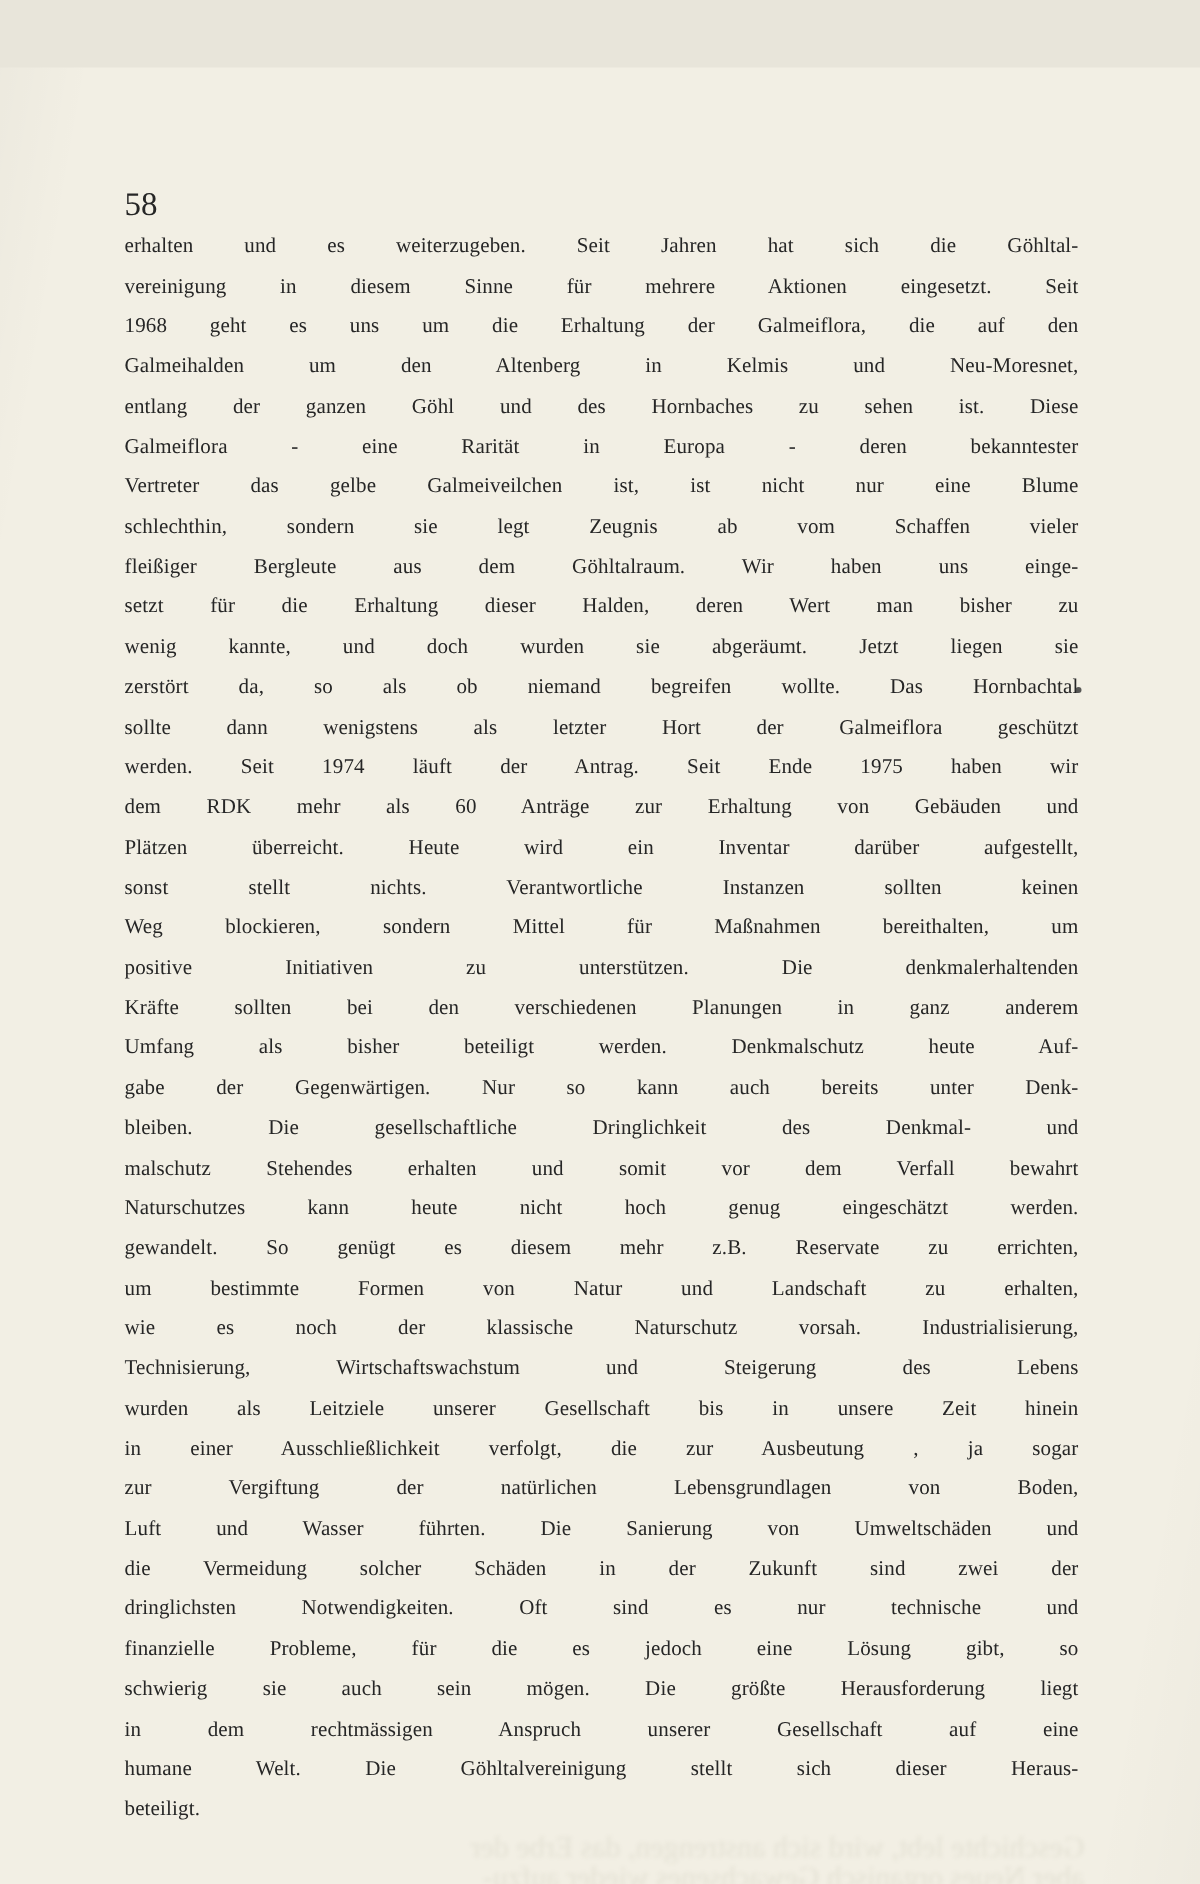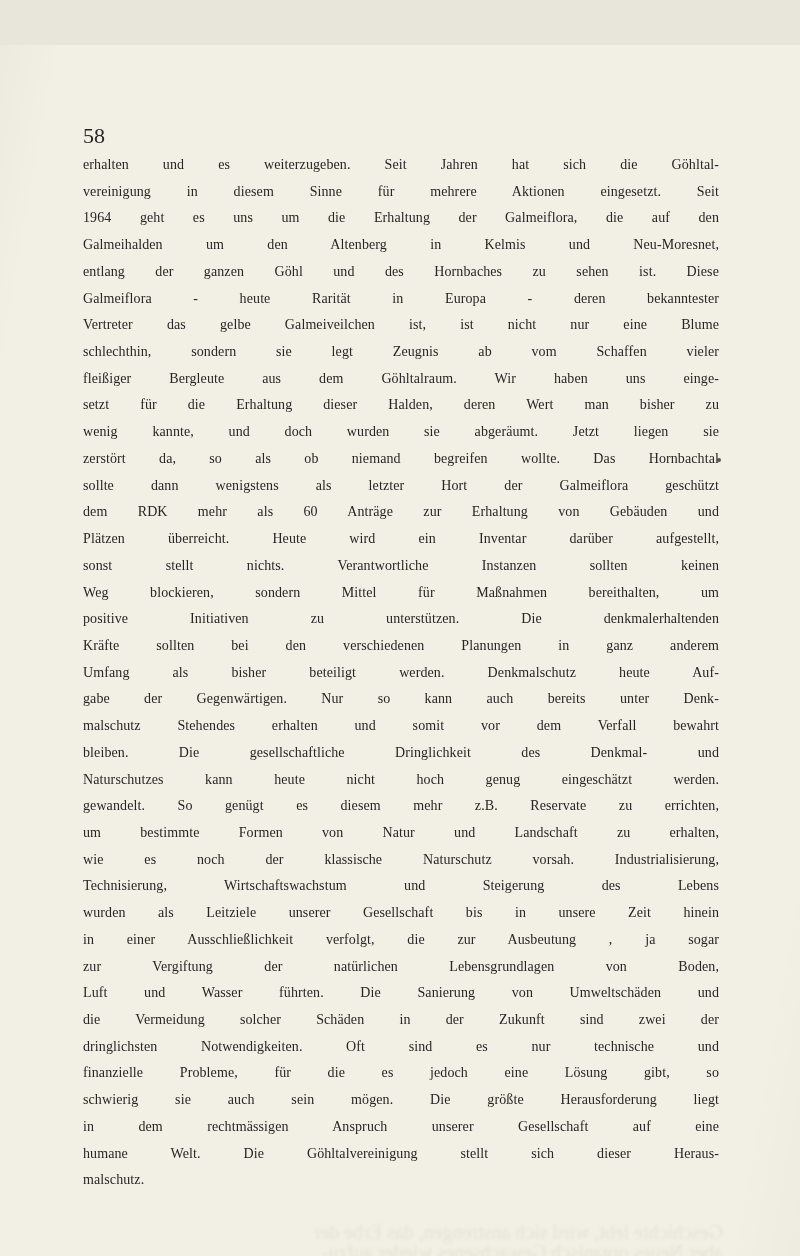--- a/index.html
+++ b/index.html
@@ -99,55 +99,56 @@
   <div class="ghost-layer">
       <div class="ghost-line" style="top: 1176px; color: rgb(138, 138, 112);">Geschichte lebt, wird sich anstrengen, das Erbe der</div>
       <div class="ghost-line" style="top: 1196px; color: rgb(138, 138, 112);">aber Neues organisch Gewachsenes wieder aufzu-</div>
     </div>
 
   <div class="page-number">58</div>
 
   <div class="text-block">
       <div class="line">erhalten und es weiterzugeben. Seit Jahren hat sich die Göhltal-</div>
       <div class="line">vereinigung in diesem Sinne für mehrere Aktionen eingesetzt. Seit</div>
-      <div class="line">1964 geht es uns um die Erhaltung der Galmeiflora, die auf den</div>
+      <div class="line">1968 geht es uns um die Erhaltung der Galmeiflora, die auf den</div>
       <div class="line">Galmeihalden um den Altenberg in Kelmis und Neu-Moresnet,</div>
       <div class="line">entlang der ganzen Göhl und des Hornbaches zu sehen ist. Diese</div>
-      <div class="line">Galmeiflora - heute Rarität in Europa - deren bekanntester</div>
+      <div class="line">Galmeiflora - eine Rarität in Europa - deren bekanntester</div>
       <div class="line">Vertreter das gelbe Galmeiveilchen ist, ist nicht nur eine Blume</div>
       <div class="line">schlechthin, sondern sie legt Zeugnis ab vom Schaffen vieler</div>
       <div class="line">fleißiger Bergleute aus dem Göhltalraum. Wir haben uns einge-</div>
       <div class="line">setzt für die Erhaltung dieser Halden, deren Wert man bisher zu</div>
       <div class="line">wenig kannte, und doch wurden sie abgeräumt. Jetzt liegen sie</div>
       <div class="line">zerstört da, so als ob niemand begreifen wollte. Das Hornbachtal</div>
       <div class="line">sollte dann wenigstens als letzter Hort der Galmeiflora geschützt</div>
+      <div class="line">werden. Seit 1974 läuft der Antrag. Seit Ende 1975 haben wir</div>
       <div class="line">dem RDK mehr als 60 Anträge zur Erhaltung von Gebäuden und</div>
       <div class="line">Plätzen überreicht. Heute wird ein Inventar darüber aufgestellt,</div>
       <div class="line">sonst stellt nichts. Verantwortliche Instanzen sollten keinen</div>
       <div class="line">Weg blockieren, sondern Mittel für Maßnahmen bereithalten, um</div>
       <div class="line">positive Initiativen zu unterstützen. Die denkmalerhaltenden</div>
       <div class="line">Kräfte sollten bei den verschiedenen Planungen in ganz anderem</div>
       <div class="line">Umfang als bisher beteiligt werden. Denkmalschutz heute Auf-</div>
       <div class="line">gabe der Gegenwärtigen. Nur so kann auch bereits unter Denk-</div>
+      <div class="line">bleiben. Die gesellschaftliche Dringlichkeit des Denkmal- und</div>
       <div class="line">malschutz Stehendes erhalten und somit vor dem Verfall bewahrt</div>
-      <div class="line">bleiben. Die gesellschaftliche Dringlichkeit des Denkmal- und</div>
       <div class="line">Naturschutzes kann heute nicht hoch genug eingeschätzt werden.</div>
       <div class="line">gewandelt. So genügt es diesem mehr z.B. Reservate zu errichten,</div>
       <div class="line">um bestimmte Formen von Natur und Landschaft zu erhalten,</div>
       <div class="line">wie es noch der klassische Naturschutz vorsah. Industrialisierung,</div>
       <div class="line">Technisierung, Wirtschaftswachstum und Steigerung des Lebens</div>
       <div class="line">wurden als Leitziele unserer Gesellschaft bis in unsere Zeit hinein</div>
       <div class="line">in einer Ausschließlichkeit verfolgt, die zur Ausbeutung , ja sogar</div>
       <div class="line">zur Vergiftung der natürlichen Lebensgrundlagen von Boden,</div>
       <div class="line">Luft und Wasser führten. Die Sanierung von Umweltschäden und</div>
       <div class="line">die Vermeidung solcher Schäden in der Zukunft sind zwei der</div>
       <div class="line">dringlichsten Notwendigkeiten. Oft sind es nur technische und</div>
       <div class="line">finanzielle Probleme, für die es jedoch eine Lösung gibt, so</div>
       <div class="line">schwierig sie auch sein mögen. Die größte Herausforderung liegt</div>
       <div class="line">in dem rechtmässigen Anspruch unserer Gesellschaft auf eine</div>
       <div class="line">humane Welt. Die Göhltalvereinigung stellt sich dieser Heraus-</div>
-      <div class="line last">malschutz.</div>
+      <div class="line last">beteiligt.</div>
     </div>
 
   <div class="speck"></div>
   <div class="speck2"></div>
 
 </div>
 
 </body></html>

